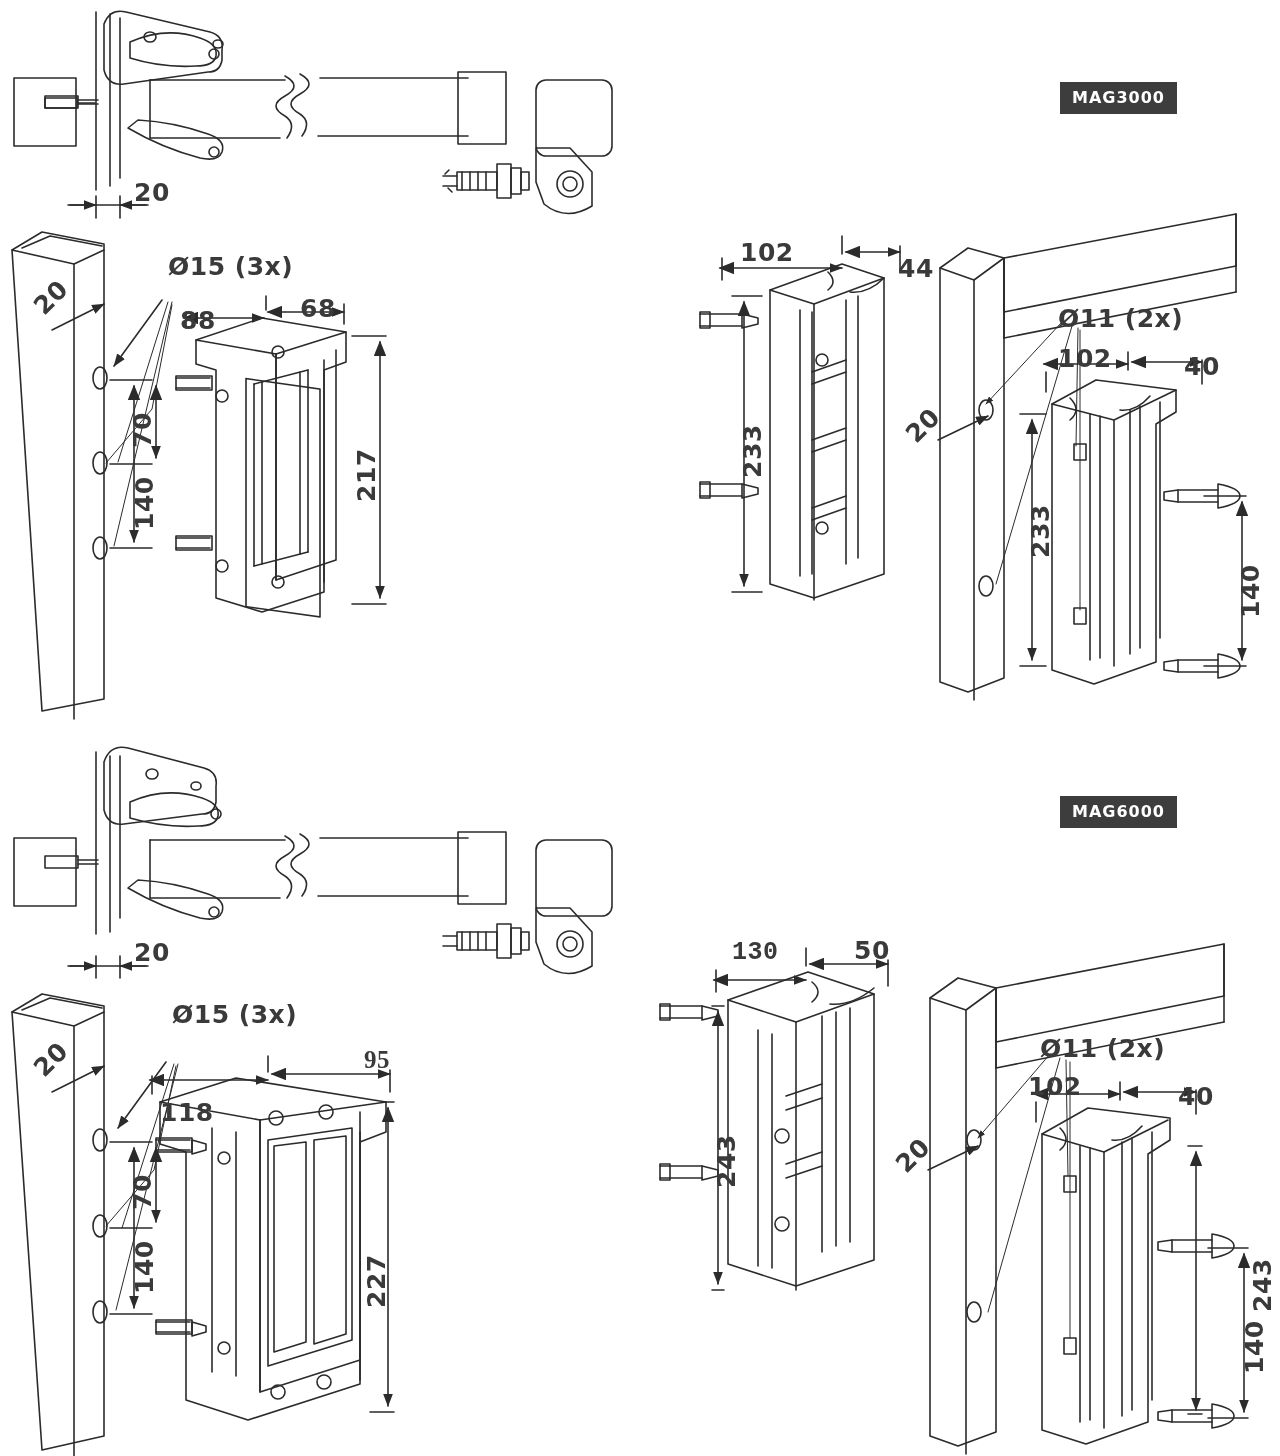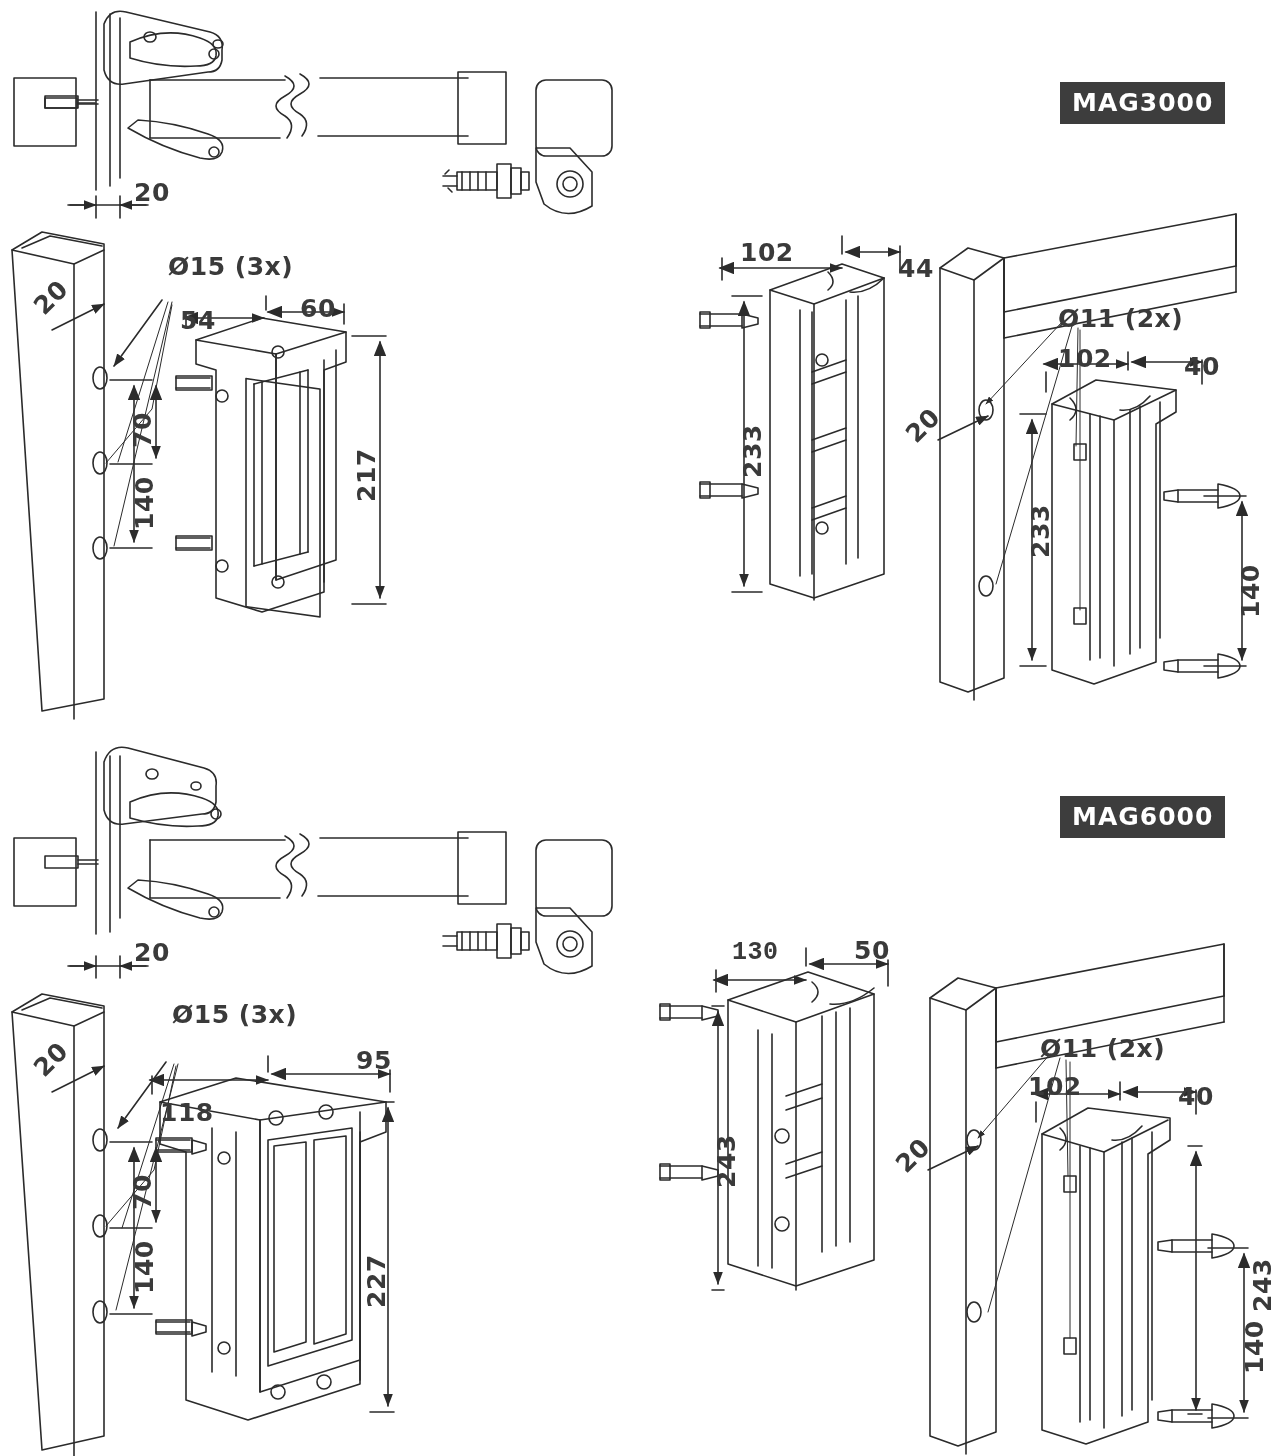--- a/index.html
+++ b/index.html
@@ -3,21 +3,21 @@
 <meta charset="utf-8">
 <style>
   html,body{margin:0;padding:0;background:#ffffff;}
   body{width:1280px;height:1456px;position:relative;font-family:"DejaVu Sans",sans-serif;overflow:hidden;}
   .sheet{position:absolute;inset:0;}
   svg.draw{position:absolute;left:0;top:0;width:1280px;height:1456px;}
   .lbl{position:absolute;font-weight:bold;color:#3a3a3a;font-family:"DejaVu Sans",sans-serif;white-space:nowrap;}
   .dimbig{font-size:25px;letter-spacing:0.5px;}
   .rot90{transform:rotate(-90deg);transform-origin:left top;}
   .rotm{transform:rotate(-45deg);transform-origin:left top;}
-  .tag{position:absolute;background:#3d3d3d;color:#ffffff;font-weight:bold;font-size:25px;
+  .tag{position:absolute;background:#3d3d3d;color:#ffffff;font-weight:bold;font-size:16px;
        padding:6px 12px 7px 12px;letter-spacing:1px;font-family:"DejaVu Sans",sans-serif;}
 </style>
 </head>
 <body>
 
 <div class="sheet">
 
 <svg class="draw" viewBox="0 0 1280 1456">
   <defs>
     <marker id="ah" markerWidth="10" markerHeight="8" refX="9" refY="4" orient="auto">
@@ -370,22 +370,22 @@
 
   </g>
 </svg>
 
 <div class="tag" style="left:1060px;top:82px;">MAG3000</div>
 
 <div class="lbl dimbig" style="left:134px;top:178px;">20</div>
 
 <div class="lbl dimbig rotm" style="left:28px;top:300px;">20</div>
 <div class="lbl dimbig" style="left:168px;top:252px;">Ø15 (3x)</div>
-<div class="lbl dimbig" style="left:180px;top:306px;">54</div>
-<div class="lbl dimbig" style="left:300px;top:294px;">60</div>
+<div class="lbl dimbig" style="left:180px;top:306px;">88</div>
+<div class="lbl dimbig" style="left:300px;top:294px;">68</div>
 <div class="lbl dimbig rot90" style="left:128px;top:448px;">70</div>
 <div class="lbl dimbig rot90" style="left:130px;top:530px;">140</div>
 <div class="lbl dimbig rot90" style="left:352px;top:502px;">217</div>
 
 <div class="lbl dimbig" style="left:740px;top:238px;">102</div>
 <div class="lbl dimbig" style="left:898px;top:254px;">44</div>
 <div class="lbl dimbig rot90" style="left:738px;top:478px;">233</div>
 <div class="lbl dimbig rotm" style="left:900px;top:428px;">20</div>
 <div class="lbl dimbig" style="left:1058px;top:304px;">Ø11 (2x)</div>
 <div class="lbl dimbig" style="left:1058px;top:344px;">102</div>
@@ -393,21 +393,21 @@
 <div class="lbl dimbig rot90" style="left:1026px;top:558px;">233</div>
 <div class="lbl dimbig rot90" style="left:1236px;top:618px;">140</div>
 
 <div class="tag" style="left:1060px;top:796px;">MAG6000</div>
 
 <div class="lbl dimbig" style="left:134px;top:938px;">20</div>
 
 <div class="lbl dimbig rotm" style="left:28px;top:1062px;">20</div>
 <div class="lbl dimbig" style="left:172px;top:1000px;">Ø15 (3x)</div>
 <div class="lbl dimbig" style="left:160px;top:1062px;margin-top:36px;">118</div>
-<div class="lbl dimbig" style="left:356px;top:1046px;">95</div>
+<div class="lbl dimbig" style="left:364px;top:1046px;font-family:Liberation Serif, serif;">95</div>
 <div class="lbl dimbig rot90" style="left:128px;top:1210px;">70</div>
 <div class="lbl dimbig rot90" style="left:130px;top:1294px;">140</div>
 <div class="lbl dimbig rot90" style="left:362px;top:1308px;">227</div>
 
 <div class="lbl dimbig" style="left:732px;top:938px;font-family:Liberation Mono, monospace;">130</div>
 <div class="lbl dimbig" style="left:836px;top:936px;margin-left:18px;">50</div>
 <div class="lbl dimbig rot90" style="left:712px;top:1188px;">243</div>
 <div class="lbl dimbig rotm" style="left:890px;top:1158px;">20</div>
 <div class="lbl dimbig" style="left:1040px;top:1034px;">Ø11 (2x)</div>
 <div class="lbl dimbig" style="left:1028px;top:1072px;">102</div>

